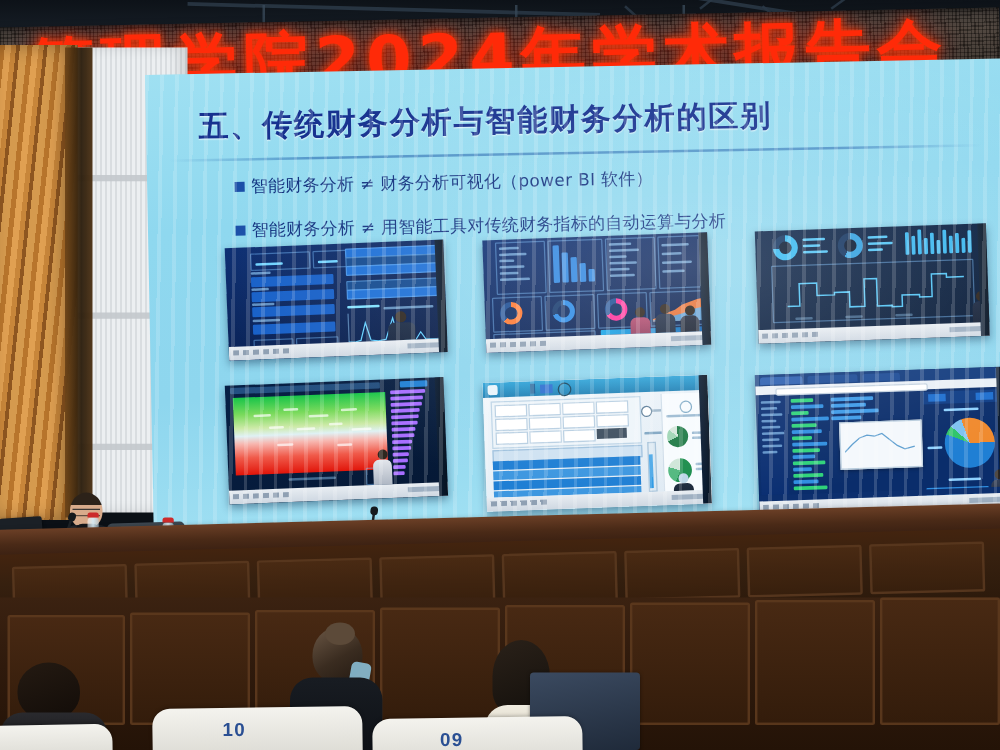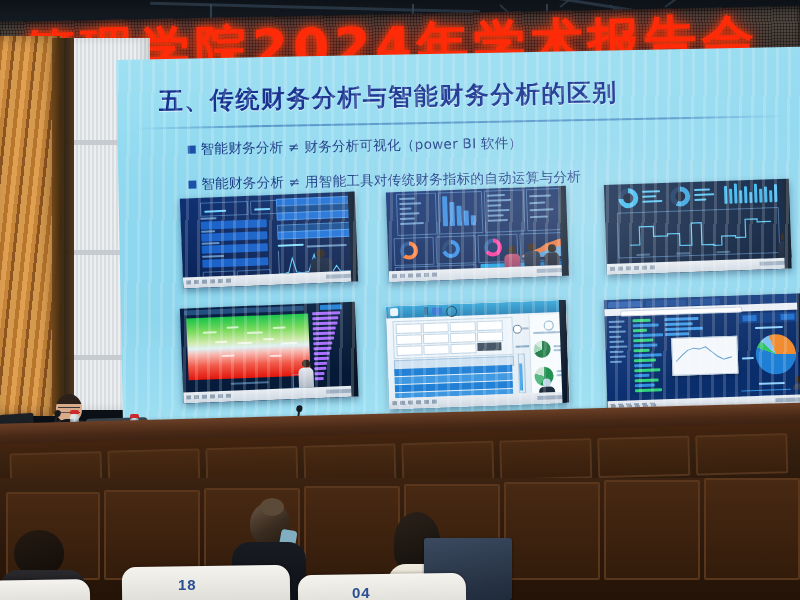--- a/index.html
+++ b/index.html
@@ -562,21 +562,21 @@
   </div>
   <div class="person" style="left:0px;top:530px;width:86px;height:70px;">
     <div class="head" style="left:14px;top:0;width:50px;height:46px;background:linear-gradient(160deg,#241a12,#120c08);"></div>
     <div class="torso" style="left:0;top:40px;width:86px;height:30px;background:linear-gradient(180deg,#2a2a2e,#17171a);"></div>
   </div>
 
   <div class="laptop" style="left:424px;top:538px;width:88px;height:62px;background:linear-gradient(170deg,#3b4a60,#1f2a3a);border-radius:3px;"></div>
 
   <div class="seat" style="left:122px;top:566px;width:168px;height:44px;transform:rotate(-.8deg);">
   </div>
-  <div class="seatnum" style="left:178px;top:576px;">18</div>
+  <div class="seatnum" style="left:178px;top:576px;">10</div>
 
   <div class="seat" style="left:298px;top:574px;width:168px;height:40px;transform:rotate(-.8deg);">
   </div>
-  <div class="seatnum" style="left:352px;top:584px;">04</div>
+  <div class="seatnum" style="left:352px;top:584px;">09</div>
 
   <div class="seat" style="left:-30px;top:580px;width:120px;height:30px;transform:rotate(-1deg);"></div>
 
 </div>
 
 </body></html>

